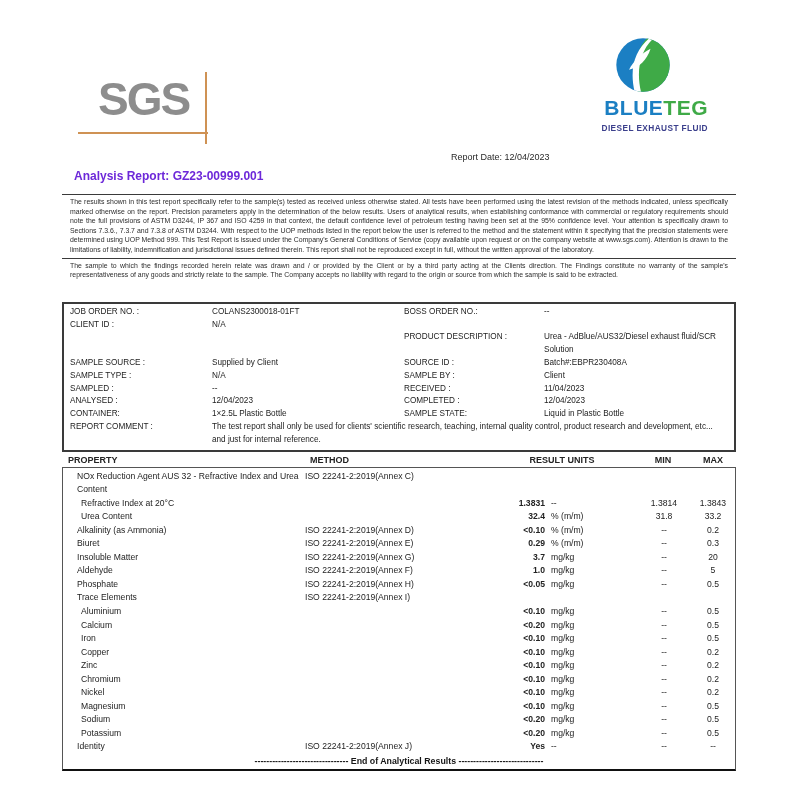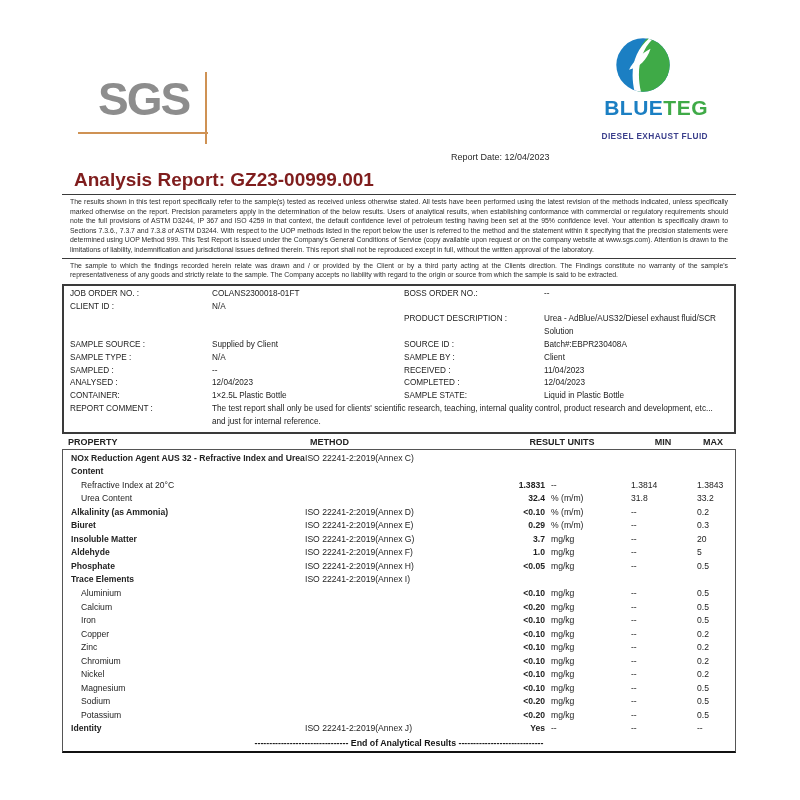--- a/index.html
+++ b/index.html
@@ -15,49 +15,49 @@
   .sgs-logo{position:absolute;left:78px;top:58px;width:150px;height:92px;}
   .sgs-text{position:absolute;left:20px;top:18px;font-size:46px;font-weight:800;color:var(--sgs-gray);letter-spacing:-2px;line-height:1;}
   .sgs-hline{position:absolute;left:0px;top:74px;width:130px;height:2px;background:var(--sgs-orange);}
   .sgs-vline{position:absolute;left:127px;top:14px;width:2px;height:72px;background:var(--sgs-orange);}
 
   .blueteg-logo{position:absolute;left:578px;top:36px;width:130px;text-align:right;}
   .leaf-wrap{display:flex;justify-content:center;}
   .brand-name{font-size:21px;font-weight:bold;letter-spacing:0.5px;line-height:1.1;margin-top:2px;}
   .brand-blue{color:var(--blue);}
   .brand-green{color:var(--green);}
-  .brand-tagline{font-size:8.3px;font-weight:bold;color:var(--navy);letter-spacing:0.4px;margin-top:12px;}
+  .brand-tagline{font-size:8.3px;font-weight:bold;color:var(--navy);letter-spacing:0.4px;margin-top:4px;}
 
   .report-date{position:absolute;left:451px;top:152px;font-size:9px;color:#2a2a2a;}
 
-  .page-title{position:absolute;left:74px;top:169px;font-size:19px;font-weight:bold;color:#7f1d1d;}
+  .page-title{position:absolute;left:74px;top:169px;font-size:12px;font-weight:bold;color:#6d28d9;}
 
   
   .content{position:absolute;left:62px;top:194px;width:674px;}
   .para{font-size:6.9px;line-height:9.6px;text-align:justify;color:#2c2c2c;border-top:1px solid var(--line);padding:2px 8px 3px 8px;}
 
   
-  .info-box{border:2px solid var(--line);margin-top:1px;padding:2px 0 3px 0;font-size:8.2px;line-height:12.8px;}
+  .info-box{border:2px solid var(--line);margin-top:19px;padding:2px 0 3px 0;font-size:8.2px;line-height:12.8px;}
   .info-row{display:grid;grid-template-columns:142px 192px 140px 1fr;padding:0 6px;}
   .info-row > div{padding-right:6px;}
   .info-row.wide .iv1{grid-column:2 / 5;}
   .info-cell{color:#222;}
 
   
   .res-header{display:grid;grid-template-columns:242px 170px 70px 80px 66px 1fr;font-size:9px;font-weight:bold;padding:3px 6px 2px 6px;}
   .res-header .h-result{grid-column:3 / 5;padding-left:14px;text-align:center;}
   .res-header .h-min,.res-header .h-max{text-align:center;}
   .res-box{border:1px solid #555;border-bottom:2px solid #111;padding:2px 0 1px 0;}
   .res-row{display:grid;grid-template-columns:236px 170px 76px 80px 66px 1fr;font-size:8.6px;line-height:13.55px;padding:0 6px;}
   .res-row .rc-prop{padding-left:2px;}
-  .res-row.bold .rc-prop{font-weight:bold;}
+  .res-row.bold .rc-prop{font-weight:normal;margin-left:6px;}
   .res-row.indent .rc-prop{padding-left:12px;}
   .res-row .rc-result{text-align:right;font-weight:bold;padding-right:6px;}
   .res-row .rc-units{text-align:left;}
-  .res-row .rc-min,.res-row .rc-max{text-align:left;}
+  .res-row .rc-min,.res-row .rc-max{text-align:center;}
   .res-footer{text-align:center;font-size:8.8px;font-weight:bold;line-height:14px;color:#161616;}
 </style>
 </head>
 <body>
 
 <div class="page">
 
   <div class="sgs-logo">
     <div class="sgs-hline"></div>
     <div class="sgs-vline"></div>

